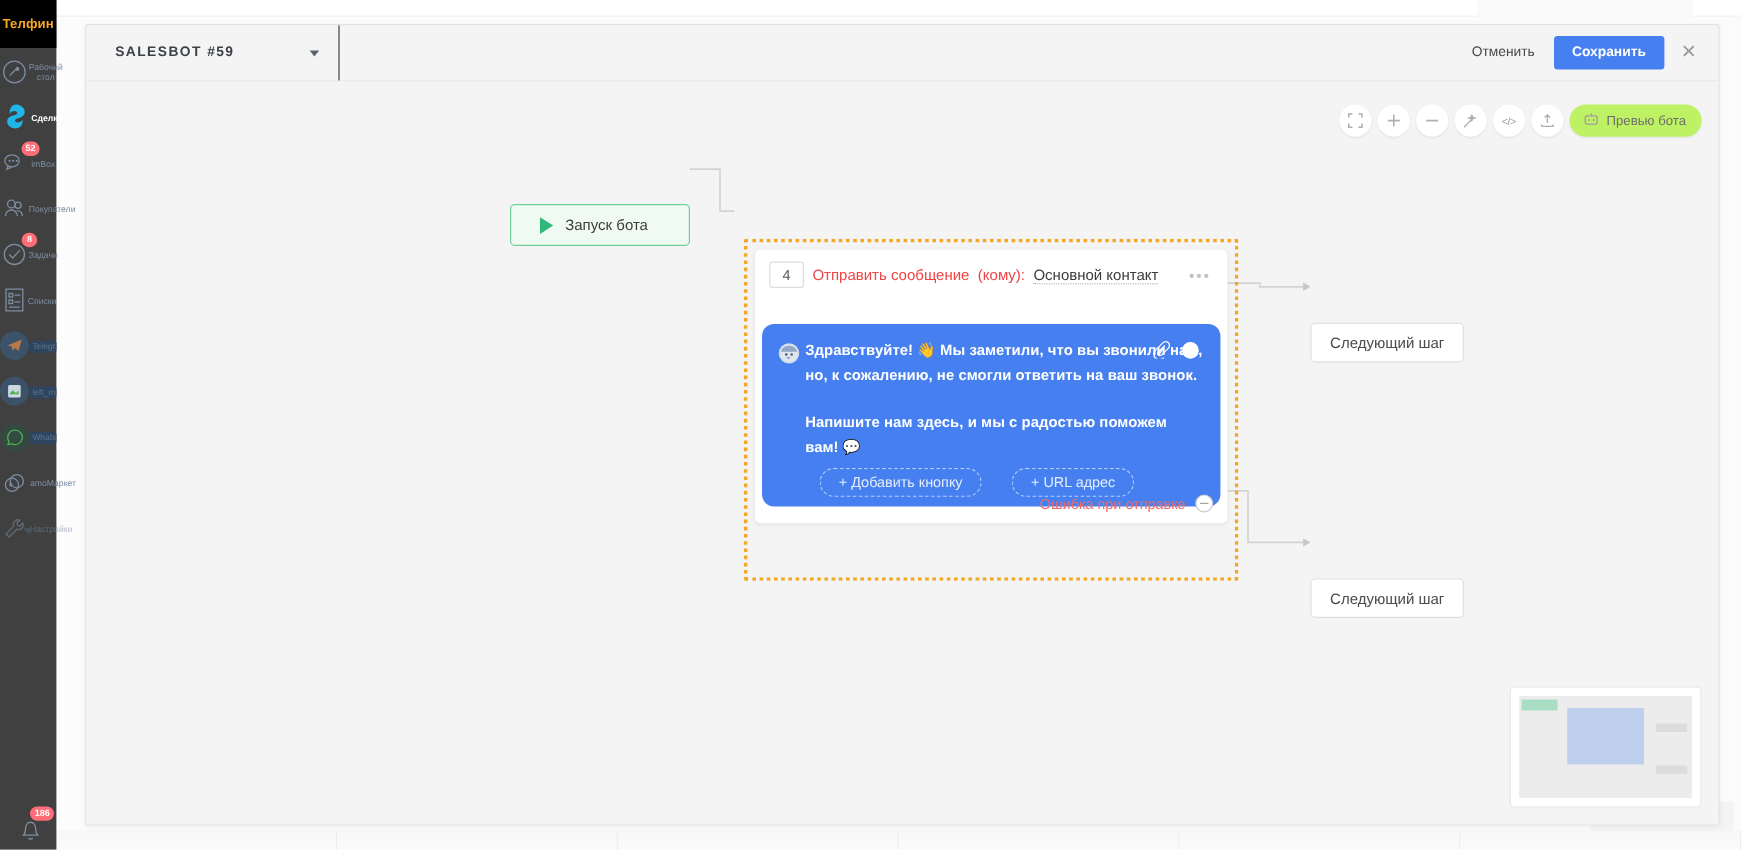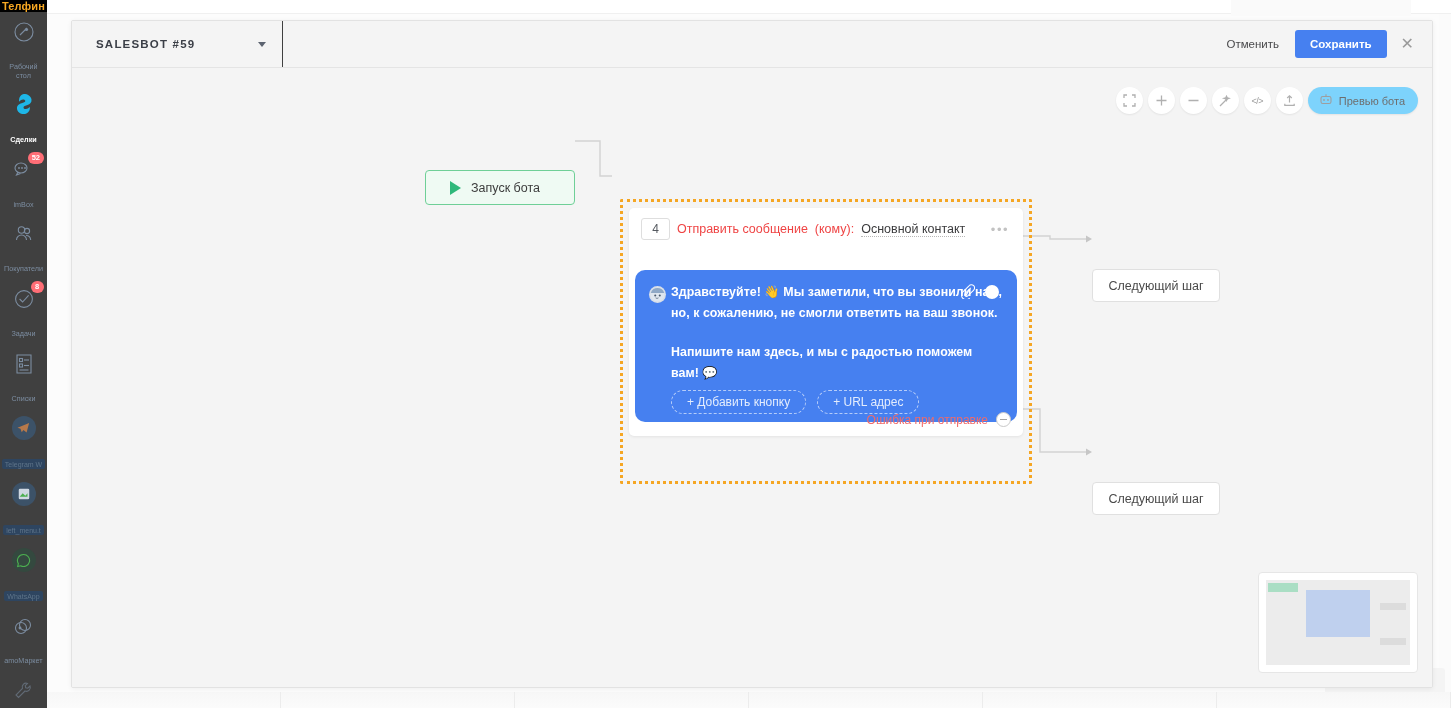--- a/index.html
+++ b/index.html
@@ -49,22 +49,22 @@
   }
   #brand {
     width: 47px; height: 40px; background: #000;
     display: flex; align-items: center; justify-content: center;
   }
   #brand .brand-text {
     color: #f7a823; font-size: 11px; font-weight: bold; letter-spacing: .1px;
   }
   .nav-item {
     width: 47px; padding: 7px 0 5px 0;
-    display: flex; flex-direction: column; align-items: center;
-    position: relative; cursor: pointer; gap: 16px;
+    display: flex; flex-direction: row; align-items: center;
+    position: relative; cursor: pointer;
   }
   .nav-ico {
     width: 26px; height: 26px; position: relative;
     display: flex; align-items: center; justify-content: center;
   }
   .nav-ico svg { display: block; }
   .nav-label {
     color: #7c8da1; font-size: 7.2px; line-height: 8.6px;
     text-align: center; margin-top: 2px; max-width: 46px;
     white-space: pre-line;
@@ -148,21 +148,21 @@
     position: absolute; right: 14px; top: 19px;
     display: flex; align-items: center; gap: 5px; z-index: 10;
   }
   .tool-btn {
     width: 27px; height: 27px; border-radius: 50%;
     background: #fff; display: flex; align-items: center; justify-content: center;
     cursor: pointer; box-shadow: 0 1px 2px rgba(0,0,0,.07);
     color: #9b9b9b; font-size: 12px;
   }
   #btn-preview {
-    height: 27px; border-radius: 14px; background: #7dd3fc;
+    height: 27px; border-radius: 14px; background: #bef264;
     display: flex; align-items: center; gap: 6px;
     padding: 0 13px 0 11px; cursor: pointer;
     box-shadow: 0 1px 2px rgba(0,0,0,.07);
     font-size: 11px; color: #6e6e6e;
   }
 
   
   #node-start {
     position: absolute; left: 353px; top: 102px;
     width: 150px; height: 35px;
@@ -228,22 +228,22 @@
     position: absolute; left: 14px; top: 16px;
     width: 17px; height: 17px; border-radius: 50%;
     background: #d8dee8; display: flex; align-items: center; justify-content: center;
   }
   #bubble-text {
     margin-left: 24px; font-size: 12.4px; line-height: 20.5px;
     font-weight: bold; letter-spacing: .05px;
   }
   #bubble-text .para2 { margin-top: 19px; }
   #bubble-actions {
-    position: absolute; left: 36px; bottom: 8px;
-    display: flex; gap: 11px; align-items: flex-end;
+    position: absolute; left: 48px; bottom: 8px;
+    display: flex; gap: 25px; align-items: flex-end;
   }
   .ghost-btn {
     border: 1px dashed rgba(255,255,255,.6); border-radius: 13px;
     color: rgba(255,255,255,.85); font-size: 12px;
     padding: 4px 15px; cursor: pointer; white-space: nowrap;
   }
   #clip-icon {
     position: absolute; right: 42px; top: 14px; cursor: pointer;
     color: rgba(255,255,255,.92);
   }

